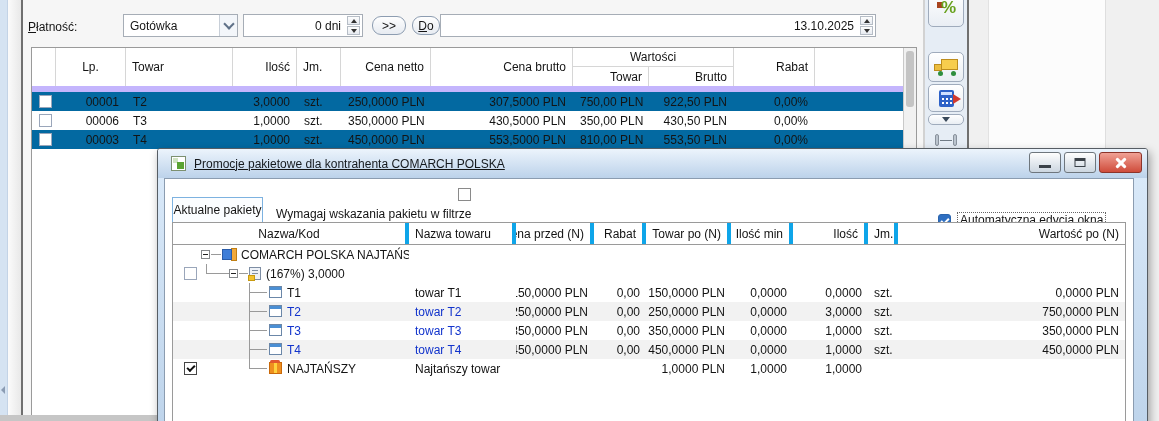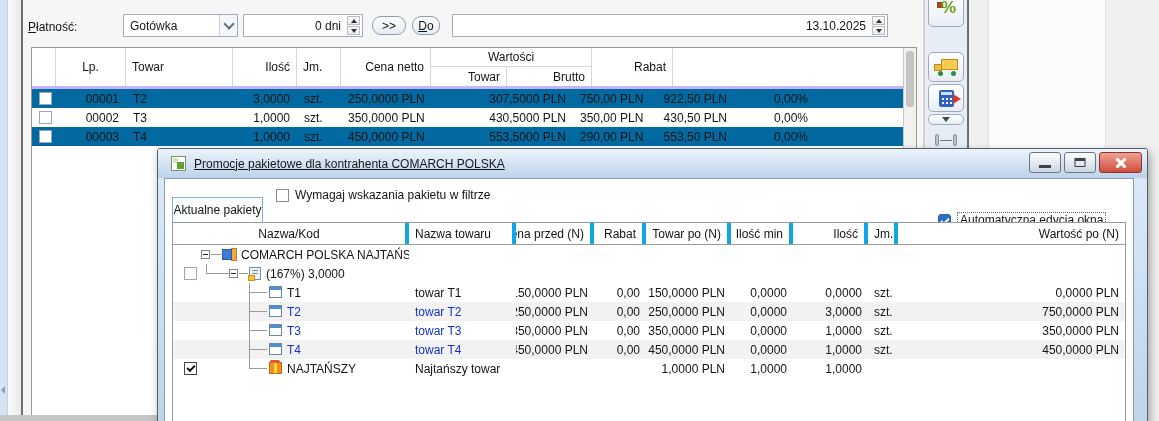--- a/index.html
+++ b/index.html
@@ -17,34 +17,34 @@
 
   
   #main-panel{left:23px;top:0;width:900px;height:100%;background:#f6f6f6;}
   #pay-label{left:5px;top:20px;}
   .field{background:#fff;border:1px solid #a6adb6;box-sizing:border-box;height:23px;display:flex;align-items:center;}
   #pay-combo{left:100px;top:14px;width:115px;}
   .combo-val{flex:1;padding-left:6px;}
   .combo-arr{width:17px;height:100%;border-left:1px solid #c8cfd8;background:#f3f6fa;display:flex;align-items:center;justify-content:center;}
   .combo-arr i{width:6px;height:6px;border-right:2px solid #5f7188;border-bottom:2px solid #5f7188;transform:rotate(45deg);margin-top:-3px;}
   #pay-days{left:220px;top:14px;width:120px;}
-  #pay-date{left:429px;top:14px;width:436px;}
+  #pay-date{left:417px;top:14px;width:436px;}
   .fval{flex:1;text-align:right;padding-right:4px;white-space:nowrap;overflow:hidden;}
   .spin{width:13px;height:19px;margin:1px 2px 1px 2px;display:flex;flex-direction:column;gap:1px;}
   .spin b{flex:1;border:1px solid #b6bdc6;background:linear-gradient(#fdfdfd,#e7ebf1);display:flex;align-items:center;justify-content:center;}
   .tu{width:0;height:0;border-left:3px solid transparent;border-right:3px solid transparent;border-bottom:4px solid #333;}
   .td{width:0;height:0;border-left:3px solid transparent;border-right:3px solid transparent;border-top:4px solid #333;}
   .pill{height:19px;border:1px solid #8d9db1;border-radius:9px;background:linear-gradient(#fefefe,#e7ebf1);
     display:flex;align-items:center;justify-content:center;box-sizing:border-box;}
   #btn-fwd{left:349px;top:16px;width:34px;}
   #btn-do{left:389px;top:16px;width:28px;}
 
   
   #items-table{left:8px;top:47px;width:886px;height:374px;background:#fff;border:1px solid #9a9a9a;box-sizing:border-box;}
-  #items-head{display:flex;height:38px;border-bottom:3px solid #c4b5fd;margin-right:12px;}
+  #items-head{display:flex;height:38px;border-bottom:6px solid #c4b5fd;margin-right:12px;}
   .hc{box-sizing:border-box;border-right:1px solid #d6d6d6;display:flex;align-items:center;padding:0 6px;white-space:nowrap;overflow:hidden;}
   .hc.c{justify-content:center;} .hc.r{justify-content:flex-end;} .hc.l{justify-content:flex-start;}
   .hgroup{box-sizing:border-box;border-right:1px solid #d6d6d6;display:flex;flex-direction:column;}
   .hgt{height:18px;border-bottom:1px solid #d6d6d6;display:flex;align-items:center;justify-content:center;}
   .hgb{flex:1;display:flex;}
   .hgb .hc{height:100%;}
   .irow{display:flex;height:19px;align-items:center;margin-right:12px;}
   .irow.shaded{background:#0369a1;}
   .icell{box-sizing:border-box;padding:0 7px;white-space:nowrap;overflow:hidden;}
   .icell.r{text-align:right;} .icell.l{text-align:left;}
@@ -108,21 +108,21 @@
     background:linear-gradient(#fefefe,#ccd6e0);position:relative;box-sizing:border-box;}
   .wbtn.close{width:43px;background:linear-gradient(#f0a195,#cf4c3b);border-color:#8c342a;}
   .g-min{position:absolute;left:50%;top:12px;transform:translateX(-50%);width:12px;height:3px;background:#3a4148;}
   .g-max{position:absolute;left:50%;top:5px;transform:translateX(-50%);width:11px;height:9px;border:1px solid #3a4148;border-top-width:3px;box-sizing:border-box;}
   .wbtn.close::before,.wbtn.close::after{content:"";position:absolute;left:50%;top:50%;width:13px;height:3px;background:#fff;border-radius:1px;}
   .wbtn.close::before{transform:translate(-50%,-50%) rotate(45deg);}
   .wbtn.close::after{transform:translate(-50%,-50%) rotate(-45deg);}
   #dlg-client{position:absolute;left:7px;top:30px;right:14px;bottom:0;background:#fff;border:1px solid #8b9cb0;border-bottom:none;box-sizing:content-box;}
   #dlg-tab{position:absolute;left:7px;top:18px;width:91px;height:26px;border:1px solid #7db2e0;background:#fbfdff;
     display:flex;align-items:center;justify-content:center;box-sizing:border-box;}
-  #dlg-filter{position:absolute;left:111px;top:9px;display:flex;align-items:center;gap:6px;}
+  #dlg-filter{position:absolute;left:111px;top:9px;display:flex;align-items:flex-end;gap:6px;flex-direction:column;}
   #dlg-opts{position:absolute;left:773px;top:5px;display:flex;flex-direction:column;gap:4px;margin-top:28px;}
   .opt-row{display:flex;align-items:center;gap:6px;}
   .focus-dot{border:1px dotted #666;padding:0 2px;}
 
   #promo-table{position:absolute;left:7px;top:43px;width:954px;bottom:-2px;border:1px solid #9a9a9a;background:#fff;box-sizing:border-box;}
   #promo-head{display:flex;height:21px;border-bottom:1px solid #9a9a9a;}
   .ph{box-sizing:border-box;height:100%;border-right:4px solid #0ea5e9;display:flex;align-items:center;padding:0 6px;white-space:nowrap;overflow:hidden;}
   .ph.c{justify-content:center;} .ph.r{justify-content:flex-end;} .ph.l{justify-content:flex-start;}
   .prow{display:flex;height:19px;position:relative;align-items:center;}
   .prow.shaded{background:#f2f2f2;}
@@ -206,20 +206,21 @@
     </div>
 
     <div class="abs" id="items-table">
       <div id="items-head">
         <div class="hc c" style="width:24px"></div>
         <div class="hc c" style="width:70px">Lp.</div>
         <div class="hc l" style="width:107px">Towar</div>
         <div class="hc r" style="width:64px">Ilość</div>
         <div class="hc l" style="width:44px">Jm.</div>
         <div class="hc r" style="width:90px">Cena netto</div>
+        <div class="hc r" style="width:142px">Cena brutto</div>
         <div class="hgroup" style="width:161px">
           <div class="hgt">Wartości</div>
           <div class="hgb">
             <div class="hc r" style="width:76px">Towar</div>
             <div class="hc r" style="width:84px;border-right:none">Brutto</div>
           </div>
         </div>
         <div class="hc r" style="width:81px">Rabat</div>
       </div>
       <div id="items-body">
@@ -235,42 +236,42 @@
             <div class="icell r" style="width: 142px;">307,5000 PLN</div>
             <div class="icell r" style="width: 76px;">750,00 PLN</div>
             <div class="icell r" style="width: 85px;">922,50 PLN</div>
             <div class="icell r" style="width: 81px;">0,00%</div>
             <div class="icell l" style="width: 89px;"></div>
           </div>
           <div class="irow">
             <div class="icell" style="width: 24px; padding: 0px 0px 0px 7px;">
               <div class="cb"></div>
             </div>
-            <div class="icell r" style="width: 70px;">00002</div>
+            <div class="icell r" style="width: 70px;">00006</div>
             <div class="icell l" style="width: 107px;">T3</div>
             <div class="icell r" style="width: 64px;">1,0000</div>
             <div class="icell l" style="width: 44px;">szt.</div>
             <div class="icell r" style="width: 90px;">350,0000 PLN</div>
             <div class="icell r" style="width: 142px;">430,5000 PLN</div>
             <div class="icell r" style="width: 76px;">350,00 PLN</div>
             <div class="icell r" style="width: 85px;">430,50 PLN</div>
             <div class="icell r" style="width: 81px;">0,00%</div>
             <div class="icell l" style="width: 89px;"></div>
           </div>
           <div class="irow shaded">
             <div class="icell" style="width: 24px; padding: 0px 0px 0px 7px;">
               <div class="cb"></div>
             </div>
             <div class="icell r" style="width: 70px;">00003</div>
             <div class="icell l" style="width: 107px;">T4</div>
             <div class="icell r" style="width: 64px;">1,0000</div>
             <div class="icell l" style="width: 44px;">szt.</div>
             <div class="icell r" style="width: 90px;">450,0000 PLN</div>
             <div class="icell r" style="width: 142px;">553,5000 PLN</div>
-            <div class="icell r" style="width: 76px;">290,00 PLN</div>
+            <div class="icell r" style="width: 76px;">810,00 PLN</div>
             <div class="icell r" style="width: 85px;">553,50 PLN</div>
             <div class="icell r" style="width: 81px;">0,00%</div>
             <div class="icell l" style="width: 89px;"></div>
           </div>
         </div>
       <div id="items-scroll">
         <div id="items-thumb"></div>
       </div>
     </div>
   </div>

